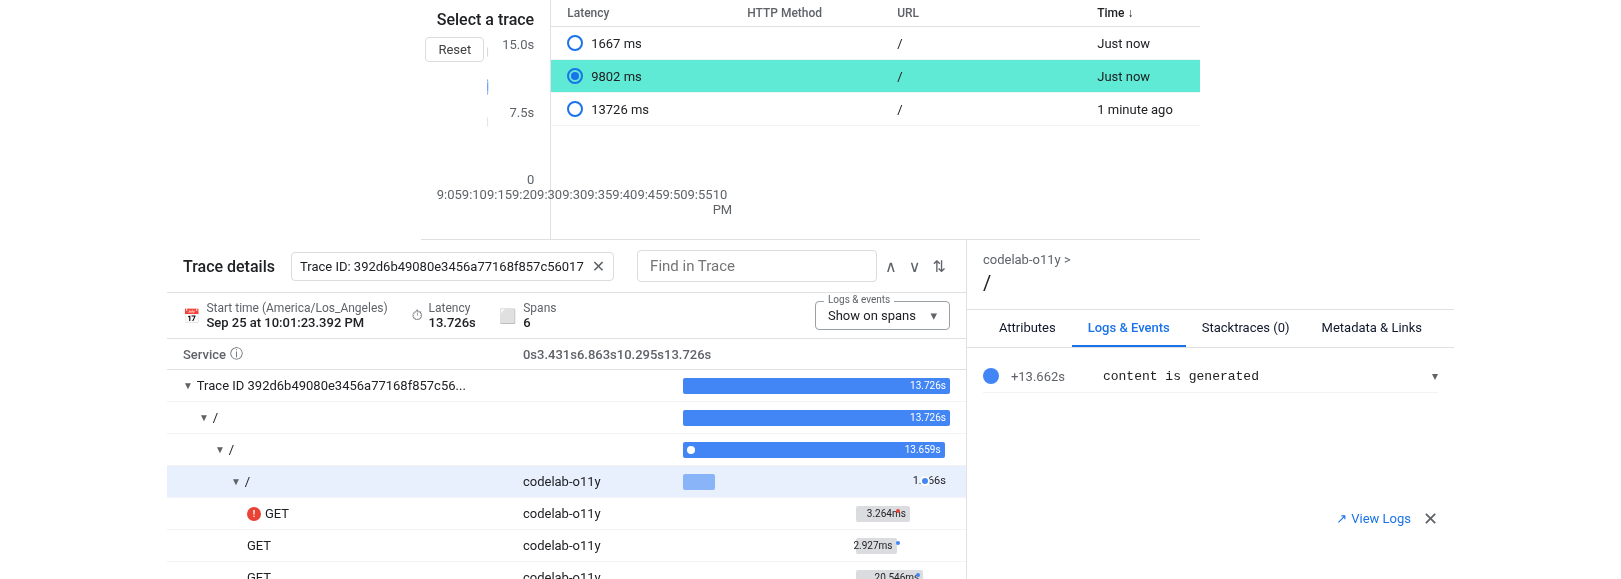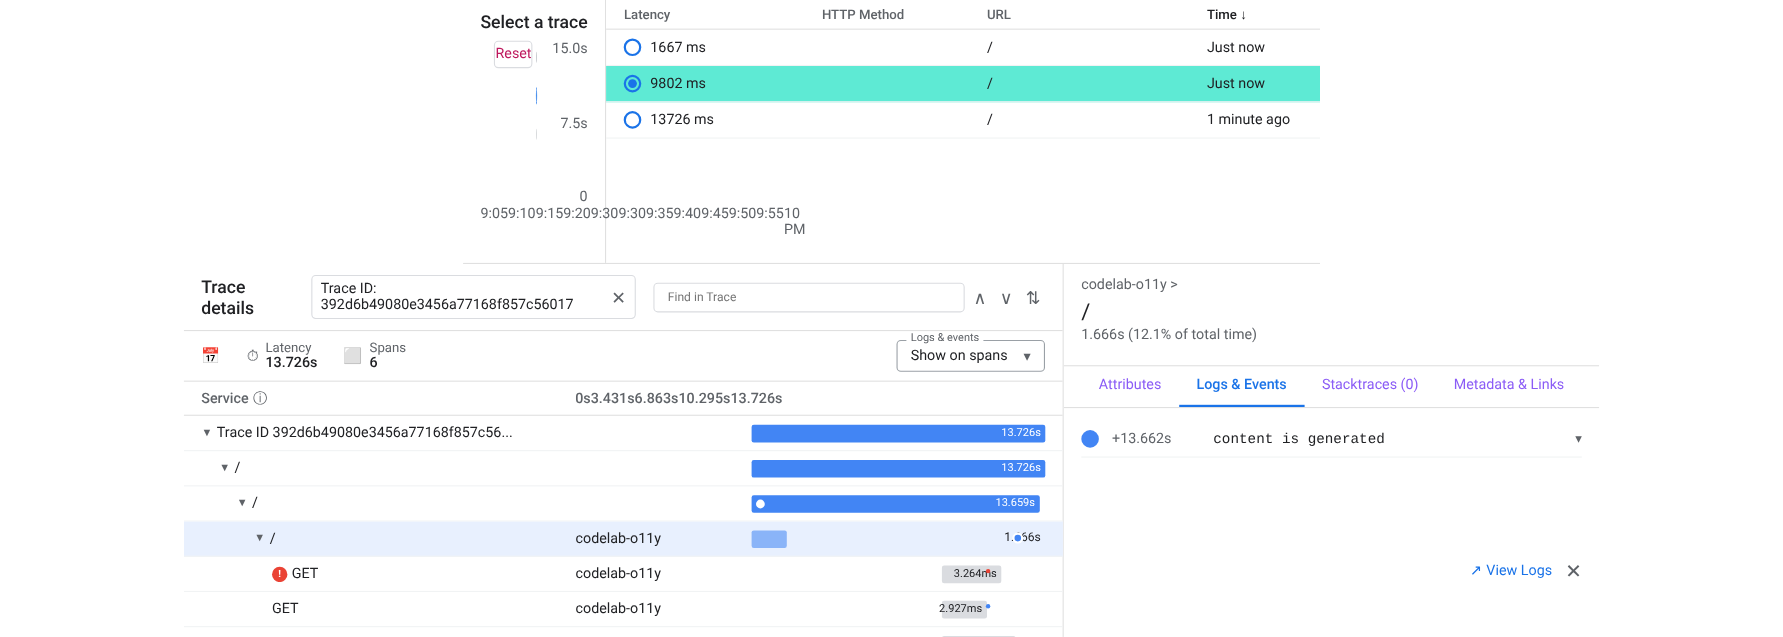--- a/index.html
+++ b/index.html
@@ -7,21 +7,21 @@
     .container { display: flex; flex-direction: column; width: 1621px; height: 579px; align-items: center; }
 
     
     .top-section { display: flex; height: 240px; border-bottom: 1px solid #e0e0e0; }
     .left-chart { flex: 1; padding: 10px 16px; position: relative; }
     .select-trace-title { font-size: 16px; font-weight: 500; color: #202124; margin-bottom: 4px; }
     .chart-area { position: relative; height: 180px; margin-top: 8px; }
     .y-axis { position: absolute; right: 0; top: 0; bottom: 30px; width: 40px; display: flex; flex-direction: column; justify-content: space-between; align-items: flex-end; color: #5f6368; font-size: 11px; }
     .x-axis { position: absolute; bottom: 0; left: 0; right: 40px; display: flex; justify-content: space-between; color: #5f6368; font-size: 11px; }
     .chart-dots { position: absolute; top: 0; left: 0; right: 40px; bottom: 30px; }
-    .reset-btn { position: absolute; right: 50px; top: 0; background: #fff; border: 1px solid #dadce0; border-radius: 4px; padding: 4px 0; cursor: pointer; color: #be185d; font-size: 13px; margin-left: 32px; }
+    .reset-btn { position: absolute; right: 50px; top: 0; background: #fff; border: 1px solid #dadce0; border-radius: 4px; padding: 4px 12px; cursor: pointer; color: #404040; font-size: 13px; margin-left: 32px; }
 
     .right-table { width: 650px; border-left: 1px solid #e0e0e0; display: flex; flex-direction: column; }
     .table-header { display: grid; grid-template-columns: 180px 150px 200px 120px; border-bottom: 1px solid #e0e0e0; padding: 6px 16px; background: #fff; }
     .table-header span { font-size: 12px; font-weight: 500; color: #5f6368; }
     .table-header .sort-active { color: #202124; }
     .table-row-item { display: grid; grid-template-columns: 180px 150px 200px 120px; padding: 8px 16px; border-bottom: 1px solid #f1f3f4; align-items: center; cursor: pointer; }
     .table-row-item.selected { background: #5eead4; }
     .table-row-item .radio { width: 16px; height: 16px; border-radius: 50%; border: 2px solid #1a73e8; display: inline-flex; align-items: center; justify-content: center; margin-right: 8px; }
     .table-row-item .radio.filled::after { content: ''; width: 8px; height: 8px; border-radius: 50%; background: #1a73e8; }
     .row-latency { display: flex; align-items: center; }
@@ -30,21 +30,21 @@
     .bottom-section { display: flex; flex: 1; overflow: hidden; }
 
     
     .trace-panel { width: 800px; display: flex; flex-direction: column; border-right: 1px solid #e0e0e0; }
     .trace-header { display: flex; align-items: center; padding: 10px 16px; border-bottom: 1px solid #e0e0e0; gap: 16px; }
     .trace-title { font-size: 16px; font-weight: 500; }
     .trace-id-box { display: flex; align-items: center; border: 1px solid #dadce0; border-radius: 4px; padding: 4px 8px; gap: 8px; }
     .trace-id-text { font-size: 13px; color: #202124; }
     .close-x { color: #5f6368; cursor: pointer; font-size: 16px; }
     .find-in-trace-container { margin-left: auto; display: flex; align-items: center; gap: 4px; }
-    .find-input { border: 1px solid #dadce0; border-radius: 4px; padding: 6px 12px; width: 283px; font-size: 11px; }
+    .find-input { border: 1px solid #dadce0; border-radius: 4px; padding: 6px 12px; width: 240px; font-size: 15px; }
     .nav-btn { background: none; border: none; cursor: pointer; color: #5f6368; font-size: 16px; padding: 4px; }
 
     .trace-meta { display: flex; align-items: center; padding: 8px 16px; gap: 24px; border-bottom: 1px solid #e0e0e0; }
     .meta-item { display: flex; align-items: center; gap: 6px; }
     .meta-label { color: #5f6368; font-size: 12px; }
     .meta-value { font-weight: 500; font-size: 13px; }
     .meta-icon { color: #5f6368; font-size: 14px; }
     .logs-select { border: none; outline: none; font-size: 13px; padding: 4px 24px 4px 4px; background: transparent; cursor: pointer; appearance: none; color: #202124; }
     .logs-select-wrapper { position: relative; display: flex; align-items: center; }
     .logs-select-wrapper::after { content: '▾'; position: absolute; right: 4px; color: #5f6368; pointer-events: none; }
@@ -78,21 +78,21 @@
     .detail-panel { flex: 1; display: flex; flex-direction: column; overflow: hidden; }
     .detail-header { padding: 12px 16px; border-bottom: 1px solid #e0e0e0; }
     .detail-breadcrumb { color: #5f6368; font-size: 13px; margin-bottom: 4px; }
     .detail-path { font-size: 20px; font-weight: 400; color: #202124; margin-bottom: 2px; }
     .detail-time { font-size: 13px; color: #5f6368; margin-bottom: 8px; }
     .detail-actions { position: absolute; right: 16px; top: 268px; display: flex; align-items: center; gap: 12px; }
     .view-logs-btn { color: #1a73e8; font-size: 13px; cursor: pointer; display: flex; align-items: center; gap: 4px; text-decoration: none; }
     .close-btn { color: #5f6368; cursor: pointer; font-size: 18px; }
 
     .detail-tabs { display: flex; border-bottom: 1px solid #e0e0e0; padding: 0 16px; }
-    .detail-tab { padding: 10px 16px; font-size: 13px; cursor: pointer; border-bottom: 2px solid transparent; color: #8b5cf6; }
+    .detail-tab { padding: 10px 16px; font-size: 13px; cursor: pointer; border-bottom: 2px solid transparent; color: #0f172a; }
     .detail-tab.active { color: #1a73e8; border-bottom-color: #1a73e8; font-weight: 500; }
 
     .detail-content { flex: 1; overflow-y: auto; padding: 12px 16px; }
     .event-row { display: flex; align-items: center; padding: 8px 0; border-bottom: 1px solid #f1f3f4; gap: 12px; }
     .event-icon { width: 16px; height: 16px; border-radius: 50%; background: #4285f4; flex-shrink: 0; }
     .event-time { color: #5f6368; font-size: 13px; min-width: 80px; }
     .event-label { font-size: 13px; color: #202124; flex: 1; font-family: Liberation Mono, monospace; }
     .event-expand { color: #5f6368; font-size: 12px; cursor: pointer; }
   </style>
 </head>
@@ -191,20 +191,24 @@
           <input type="text" class="find-input" placeholder="Find in Trace" style="">
           <button class="nav-btn">∧</button>
           <button class="nav-btn">∨</button>
           <button class="nav-btn">⇅</button>
         </div>
       </div>
 
       <div class="trace-meta">
         <div class="meta-item">
           <span class="meta-icon">📅</span>
+          <div>
+            <div class="meta-label">Start time (America/Los_Angeles)</div>
+            <div class="meta-value">Sep 25 at 10:01:23.392 PM</div>
+          </div>
         </div>
         <div class="meta-item">
           <span class="meta-icon">⏱</span>
           <div>
             <div class="meta-label">Latency</div>
             <div class="meta-value">13.726s</div>
           </div>
         </div>
         <div class="meta-item">
           <span class="meta-icon">⬜</span>
@@ -335,21 +339,20 @@
             <span style="position:absolute;right:30px;top:3px;width:4px;height:4px;border-radius:50%;background:#4285f4;"></span>
           </div>
         </div>
       </div>
     </div>
 
     <div class="detail-panel" style="position:relative;">
       <div class="detail-header">
         <div class="detail-breadcrumb">codelab-o11y &gt;</div>
         <div class="detail-path">/</div>
-        <div class="detail-time">1.666s (12.1% of total time)</div>
         <div class="detail-actions">
           <a class="view-logs-btn">
             <span>↗</span>
             <span>View Logs</span>
           </a>
           <span class="close-btn">✕</span>
         </div>
       </div>
 
       <div class="detail-tabs">

